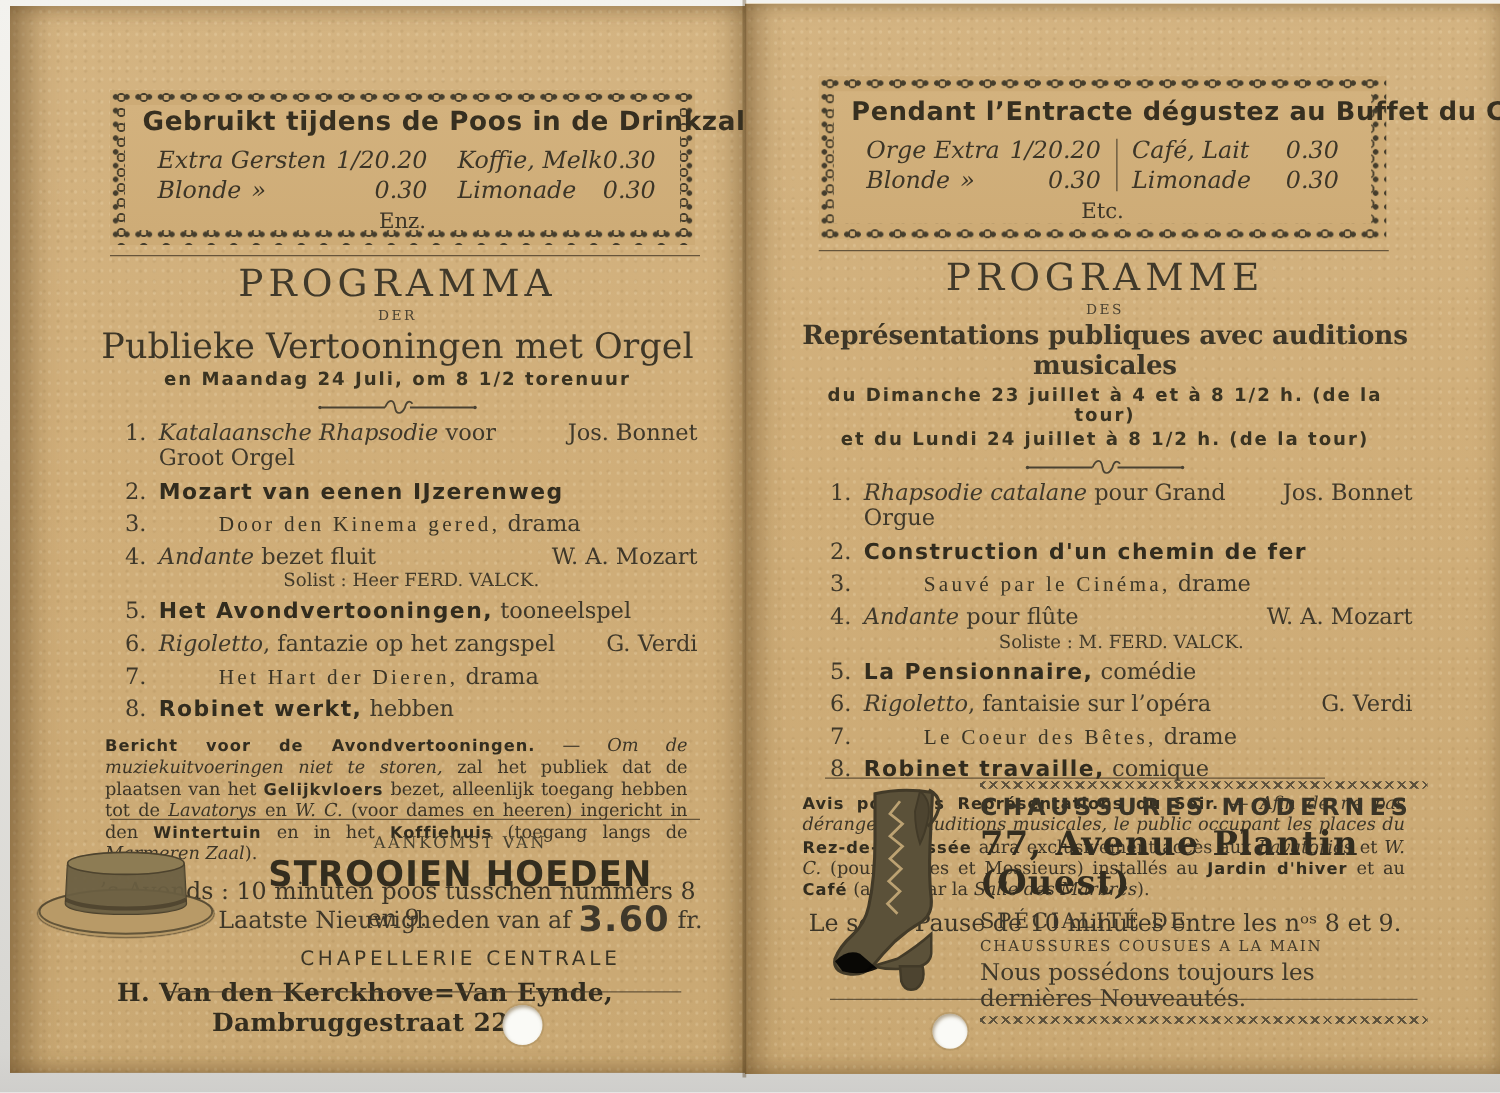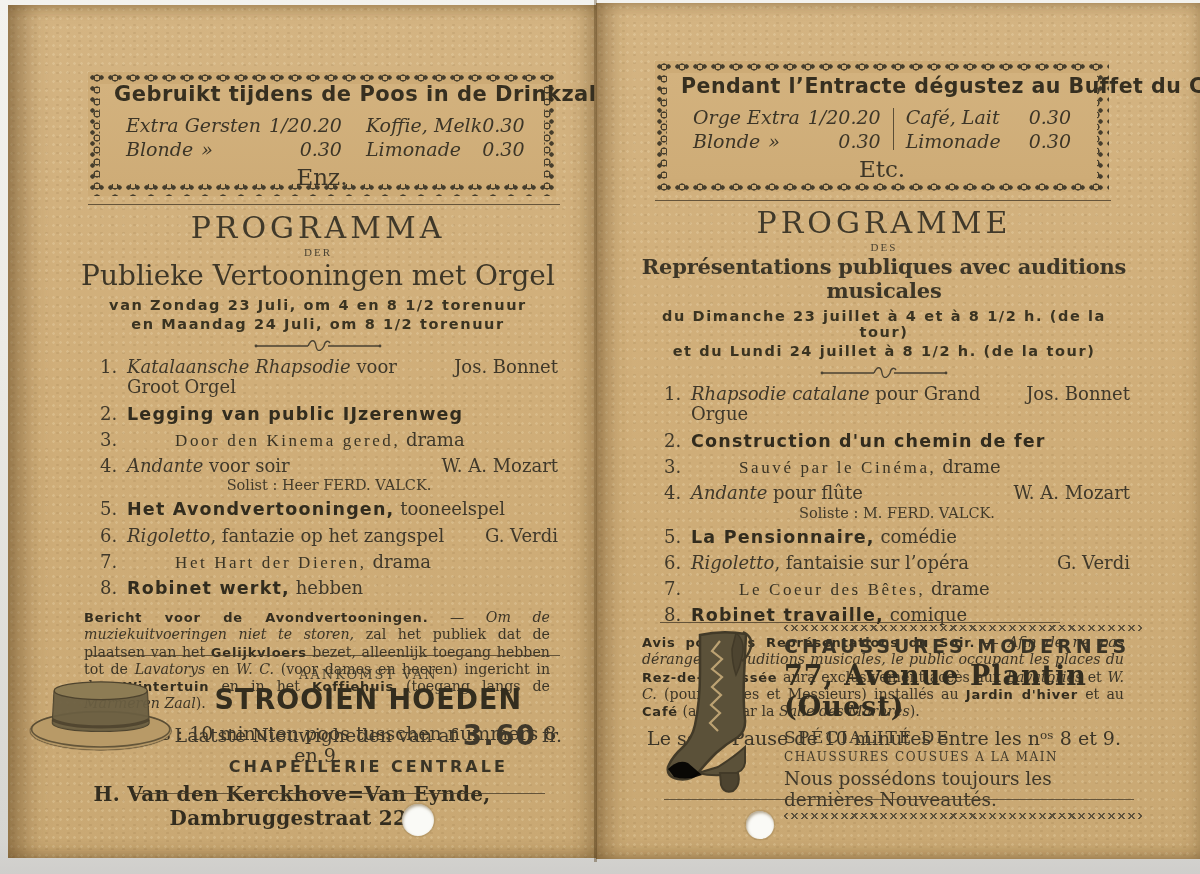--- a/index.html
+++ b/index.html
@@ -53,28 +53,28 @@
     font-family:"DejaVu Sans", sans-serif;font-weight:700;font-size:21px;
     letter-spacing:.5px;text-align:center;color:#362f20;margin-bottom:8px;white-space:nowrap;
   }
   .price-grid{display:flex;align-items:stretch;font-size:19px;color:#3c3527;}
   .price-col{flex:1;display:flex;flex-direction:column;row-gap:2px;padding:0 12px;font-style:italic;}
   .price-row{display:flex;align-items:baseline;}
   .price-row .nm{white-space:nowrap;}
   .price-row .un{margin-left:8px;}
   .price-row .pr{margin-left:auto;}
   .price-divider{width:1px;background:rgba(60,52,38,.8);margin:2px 0;}
-  .box-footer{text-align:center;font-size:23px;margin-top:4px;color:#3c3527;}
+  .box-footer{text-align:center;font-size:17px;margin-top:4px;color:#3c3527;}
 
   .rule{position:absolute;height:1px;background:rgba(75,63,42,.8);}
 
   
   .content-flow{position:absolute;text-align:center;}
   .prog-title{font-size:30px;letter-spacing:4px;color:#40392a;line-height:1.1;}
-  .prog-of{font-size:11px;letter-spacing:2px;margin-top:2px;color:#4a4232;font-family:Liberation Serif, serif;}
+  .prog-of{font-size:11px;letter-spacing:2px;margin-top:2px;color:#4a4232;}
   .prog-sub{font-size:28px;line-height:1.15;margin-top:2px;color:#3d3627;}
   .prog-sub.bold{font-size:21px;font-weight:700;letter-spacing:-.2px;}
   .prog-date{font-family:"DejaVu Sans", sans-serif;font-weight:700;font-size:14.5px;
     letter-spacing:1.6px;margin-top:5px;color:#3a3321;}
   .divider-orn{margin:7px auto 6px;display:block;}
 
   
   .prog-list{text-align:left;margin-top:2px;}
   .prog-row{display:flex;align-items:baseline;margin-top:6px;font-size:18px;line-height:1.12;}
   .prog-row .num{width:27px;flex:none;}
@@ -93,21 +93,21 @@
 
   
   .ad-left{position:absolute;}
   .ad-left .ad-flex{display:flex;align-items:flex-start;}
   .ad-left .ad-texts{flex:1;text-align:center;padding-top:4px;}
   .ad-pre{font-size:13px;letter-spacing:2px;color:#46402f;}
   .ad-title-hat{font-family:"DejaVu Sans", sans-serif;font-weight:700;font-size:27px;
     letter-spacing:1px;color:#332d1e;margin-top:2px;transform:scaleY(1.05);}
   .ad-priceline{font-size:19px;margin-top:4px;white-space:nowrap;}
   .ad-price{font-family:"DejaVu Sans", sans-serif;font-weight:700;font-size:28px;vertical-align:-3px;letter-spacing:1px;}
-  .ad-shop{font-family:"DejaVu Sans", sans-serif;font-weight:700;font-size:16px;letter-spacing:3px;margin-top:5px;color:#3a3425;}
+  .ad-shop{font-family:"DejaVu Sans", sans-serif;font-weight:400;font-size:16px;letter-spacing:3px;margin-top:5px;color:#3a3425;}
   .ad-address{font-weight:700;font-size:20px;text-align:center;margin-top:6px;letter-spacing:.3px;color:#332d1f;}
 
   .ad-right{position:absolute;}
   .zigzag{height:6px;opacity:.85;
     background:
      repeating-linear-gradient(45deg, transparent 0 2px, #4a4232 2px 3.5px, transparent 3.5px 7px),
      repeating-linear-gradient(-45deg, transparent 0 2px, #4a4232 2px 3.5px, transparent 3.5px 7px);}
   .ad-right .ad-texts{padding:4px 0 3px;}
   .ad-title-shoe{font-family:"DejaVu Sans", sans-serif;font-weight:700;font-size:19px;letter-spacing:4px;color:#3a3426;}
   .ad-street{font-weight:700;font-size:27px;letter-spacing:1px;margin-top:3px;color:#332d1f;}
@@ -157,47 +157,46 @@
         <div class="box-footer">Enz.</div>
       </div>
     </div>
 
     <div class="rule" style="left:80px;top:199px;width:472px;"></div>
 
     <div class="content-flow" style="left:70px;top:206px;width:480px;">
       <div class="prog-title">PROGRAMMA</div>
       <div class="prog-of">DER</div>
       <div class="prog-sub">Publieke Vertooningen met Orgel</div>
-      <div class="prog-date">van Zondag 23 Juli, om 4 en 8 1/2 torenuur</div>
       <div class="prog-date" style="margin-top:3px;">en Maandag 24 Juli, om 8 1/2 torenuur</div>
 
       <svg class="divider-orn" width="130" height="12" viewBox="0 0 130 12">
         <path d="M4 7 H55 M75 7 H126" stroke="#4a4232" stroke-width="1.6" fill="none"></path>
         <path d="M55 7 c3 -7 7 -7 8 0 c1 6 5 6 8 0 c1 -5 4 -6 6 -3" stroke="#4a4232" stroke-width="1.4" fill="none"></path>
         <circle cx="3" cy="7" r="1.4" fill="#4a4232"></circle>
           <circle cx="127" cy="7" r="1.4" fill="#4a4232"></circle>
       </svg>
 
       <div class="prog-list" style="padding-left:22px;">
         <div class="prog-row">
           <span class="num">1.</span>
           <span class="txt"><span class="ttl italic">Katalaansche Rhapsodie</span><span> voor Groot Orgel</span></span>
           <span class="composer">Jos. Bonnet</span>
         </div>
         <div class="prog-row">
           <span class="num">2.</span>
-          <span class="txt"><span class="ttl boldsans">Legging van public IJzerenweg</span></span>
+          <span class="txt"><span class="ttl boldsans">Mozart van eenen IJzerenweg</span></span>
         </div>
         <div class="prog-row">
           <span class="num">3.</span>
           <span class="txt"><span class="ttl deco">Door den Kinema gered,</span><span> drama</span></span>
         </div>
         <div class="prog-row">
           <span class="num">4.</span>
-          <span class="txt"><span class="ttl italic">Andante</span><span> voor soir</span></span>
+          <span class="txt"><span class="ttl italic">Andante</span><span> bezet fluit</span></span>
           <span class="composer">W. A. Mozart</span>
         </div>
         <div class="sub-line">Solist : Heer FERD. VALCK.</div>
         <div class="prog-row">
           <span class="num">5.</span>
           <span class="txt"><span class="ttl boldsans">Het Avondvertooningen,</span><span> tooneelspel</span></span>
         </div>
         <div class="prog-row">
           <span class="num">6.</span>
           <span class="txt"><span class="ttl italic">Rigoletto</span><span>, fantazie op het zangspel</span></span>

